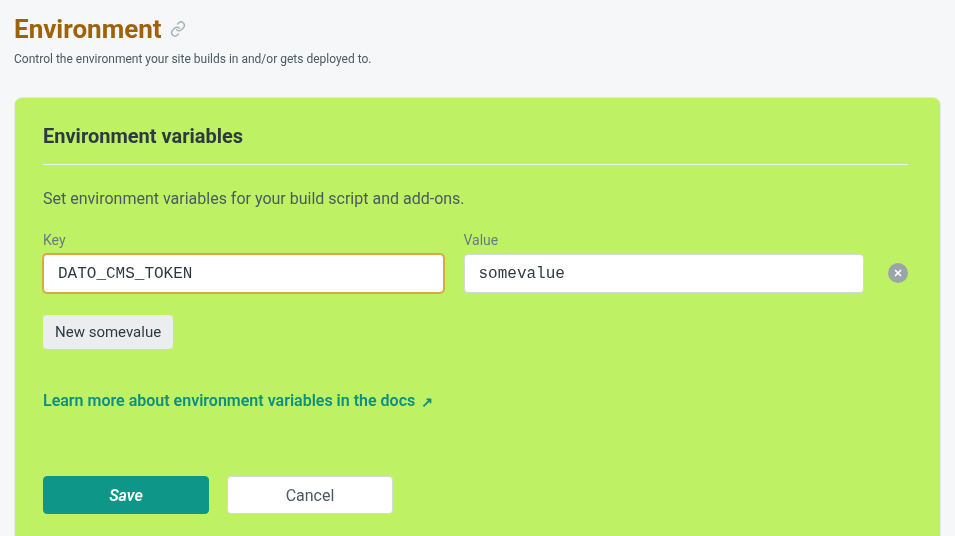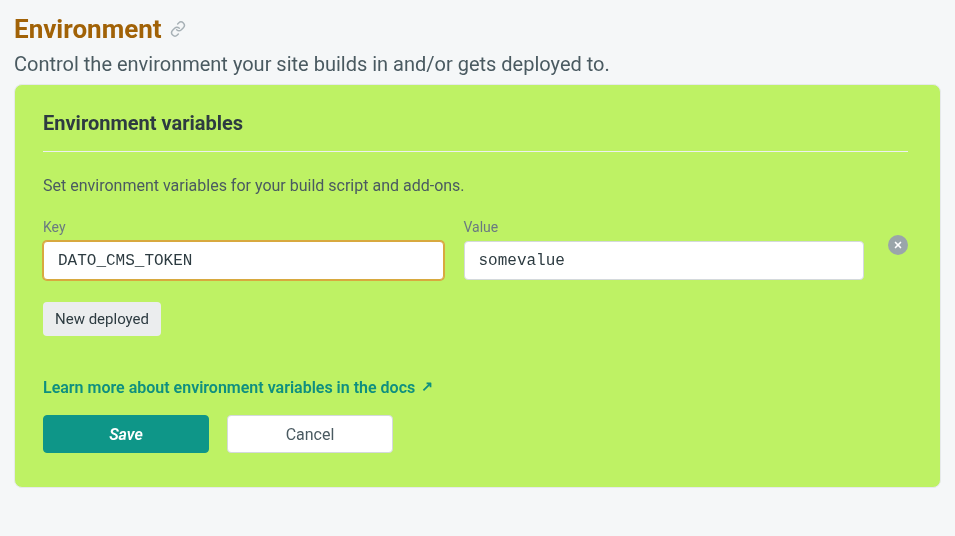--- a/index.html
+++ b/index.html
@@ -23,23 +23,23 @@
     .page-title {
       font-size: 26px;
       font-weight: 700;
       color: #a16207;
     }
     .link-icon {
       color: #a7b1b6;
       display: inline-flex;
     }
     .page-subtitle {
-      font-size: 20px;
+      font-size: 12px;
       color: #4a5a61;
-      margin-bottom: 8px;
+      margin-bottom: 31px;
     }
     .card {
       background: #bef264;
       border: 1px solid #e6e9ea;
       border-radius: 8px;
       padding: 26px 32px 34px 28px;
     }
     .card-title {
       font-size: 20px;
       font-weight: 700;
@@ -48,21 +48,21 @@
       border-bottom: 1px solid #edf0f1;
       margin-bottom: 24px;
     }
     .card-desc {
       font-size: 16px;
       color: #4a5a61;
       margin-bottom: 24px;
     }
     .var-row {
       display: flex;
-      align-items: center;
+      align-items: flex-end;
       gap: 20px;
       margin-bottom: 22px;
     }
     .field {
       flex: 1;
       display: flex;
       flex-direction: column;
     }
     .field-label {
       font-size: 14px;
@@ -107,28 +107,28 @@
       border-radius: 4px;
       padding: 8px 12px;
       font-size: 15px;
       color: #2d3b41;
       cursor: pointer;
       font-family: inherit;
       margin-bottom: 42px;
     }
     .docs-link {
       display: inline-flex;
-      align-items: flex-start;
+      align-items: flex-end;
       gap: 6px;
       color: #0e8f7f;
       font-size: 16px;
       font-weight: 600;
       text-decoration: none;
       cursor: pointer;
-      margin-bottom: 18px;
+      margin-bottom: 66px;
     }
     .docs-link .arrow {
       font-size: 14px;
     }
     .button-row {
       display: flex;
       gap: 18px;
     }
     .btn {
       height: 38px;
@@ -182,21 +182,21 @@
       <input type="text" class="field-input" value="somevalue" style="">
     </div>
     <span class="remove-btn">
       <svg viewBox="0 0 24 24" fill="none" stroke="#ffffff" stroke-width="4" stroke-linecap="round">
         <line x1="6" y1="6" x2="18" y2="18"></line>
         <line x1="18" y1="6" x2="6" y2="18"></line>
       </svg>
     </span>
   </div>
 
-  <button class="new-var-btn">New deployed</button>
+  <button class="new-var-btn">New somevalue</button>
 
   <div>
     <a class="docs-link">
       <span>Learn more about environment variables in the docs</span>
       <span class="arrow">↗</span>
     </a>
   </div>
 
   <div class="button-row">
     <button class="btn btn-primary">Save</button>

